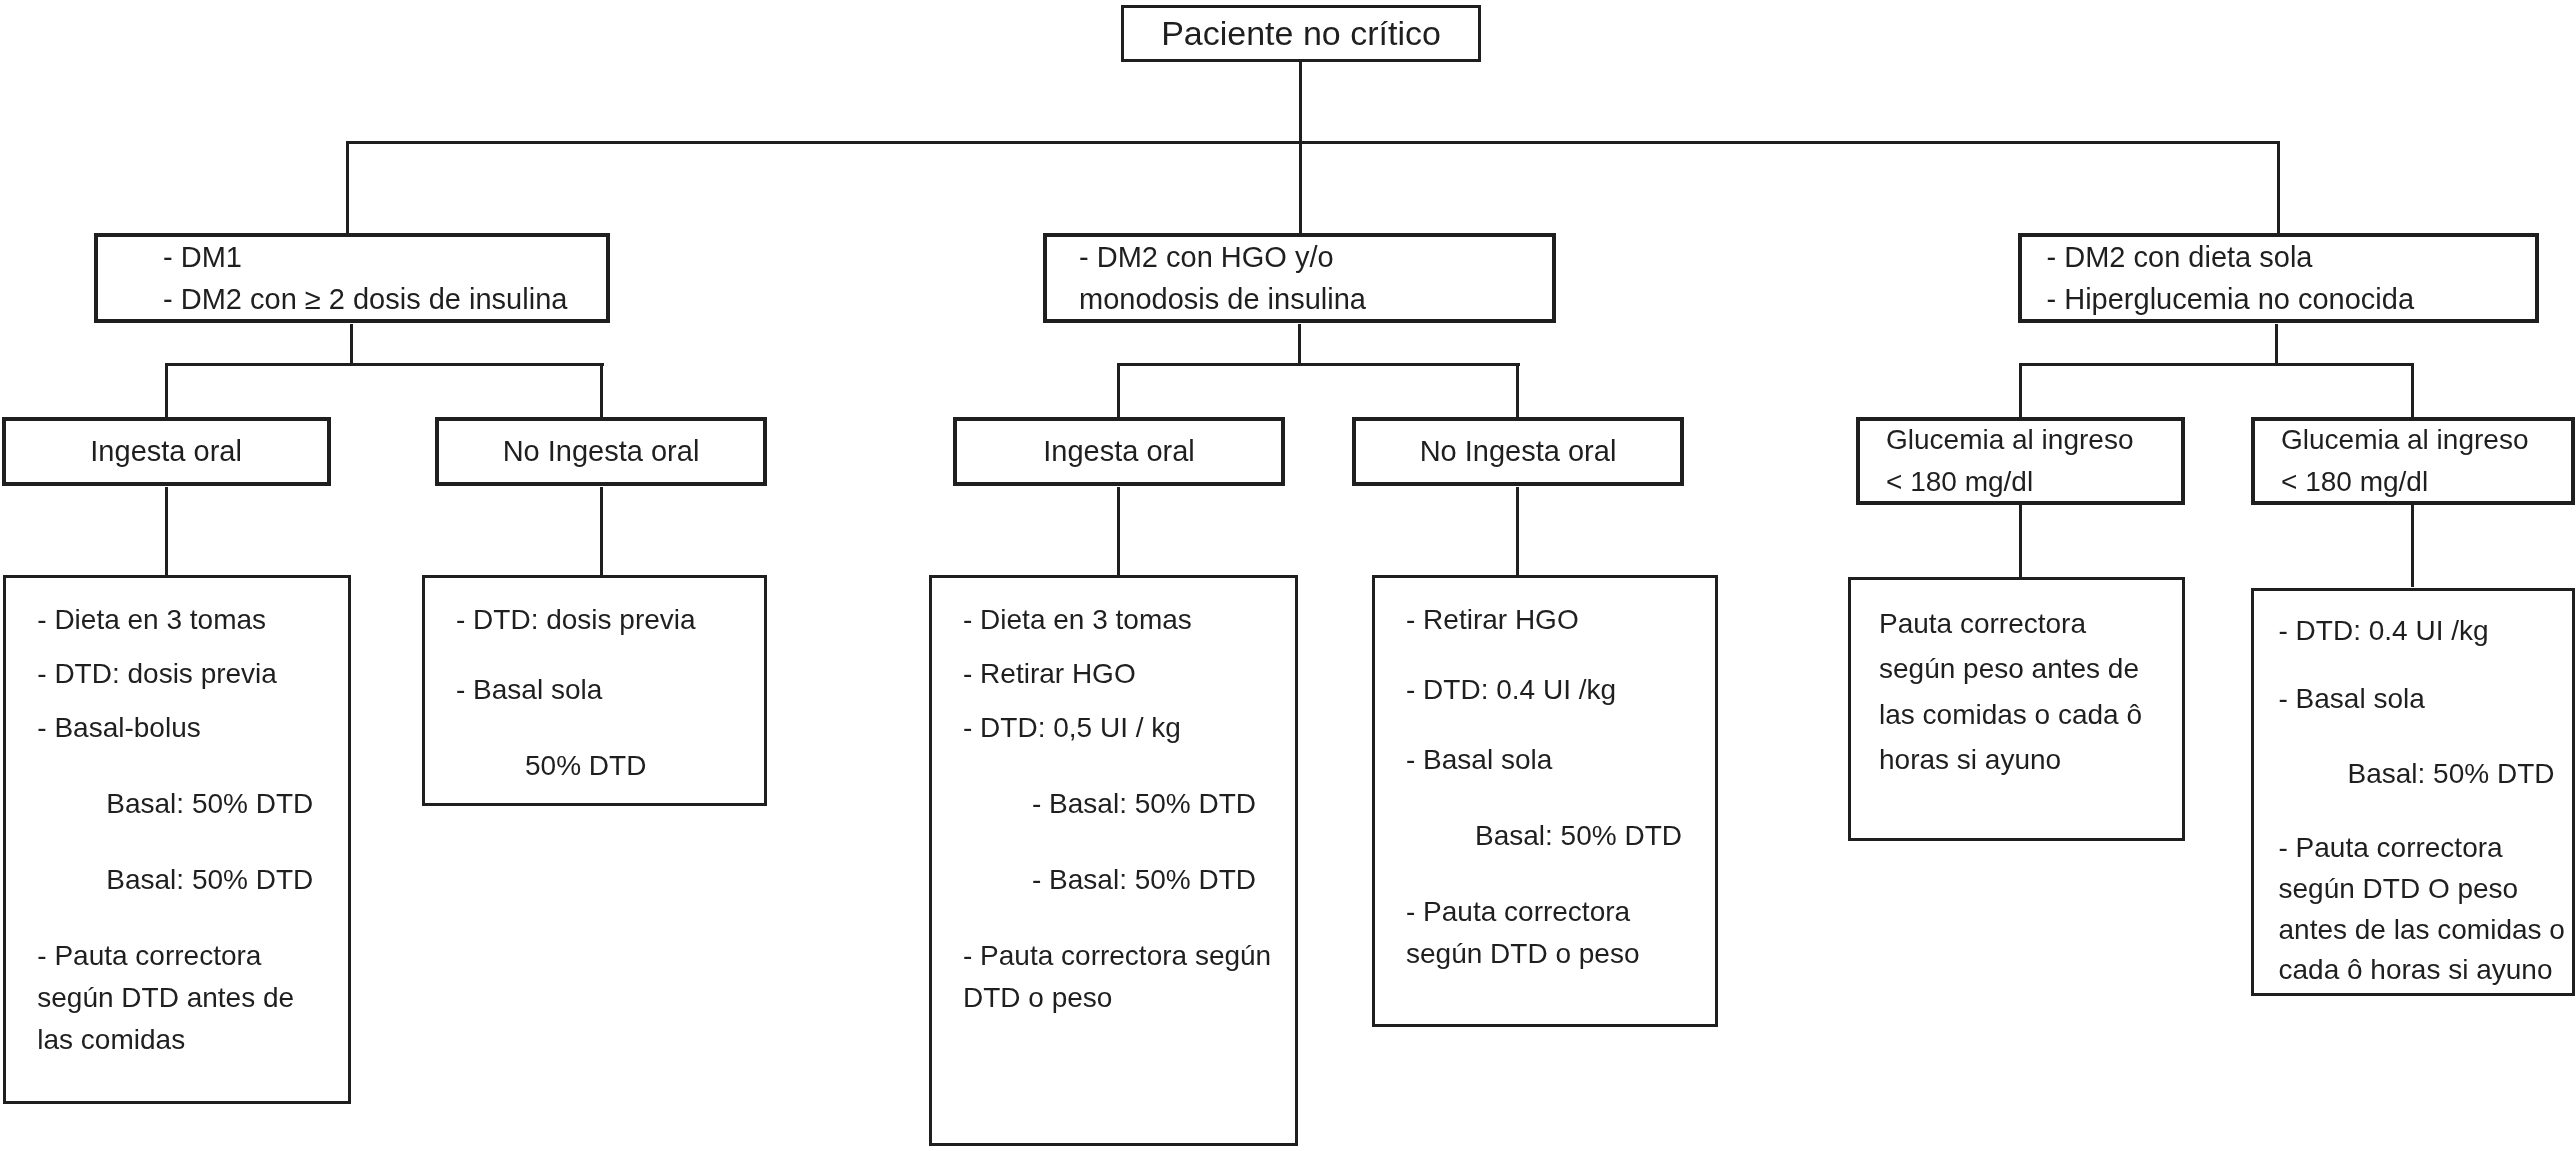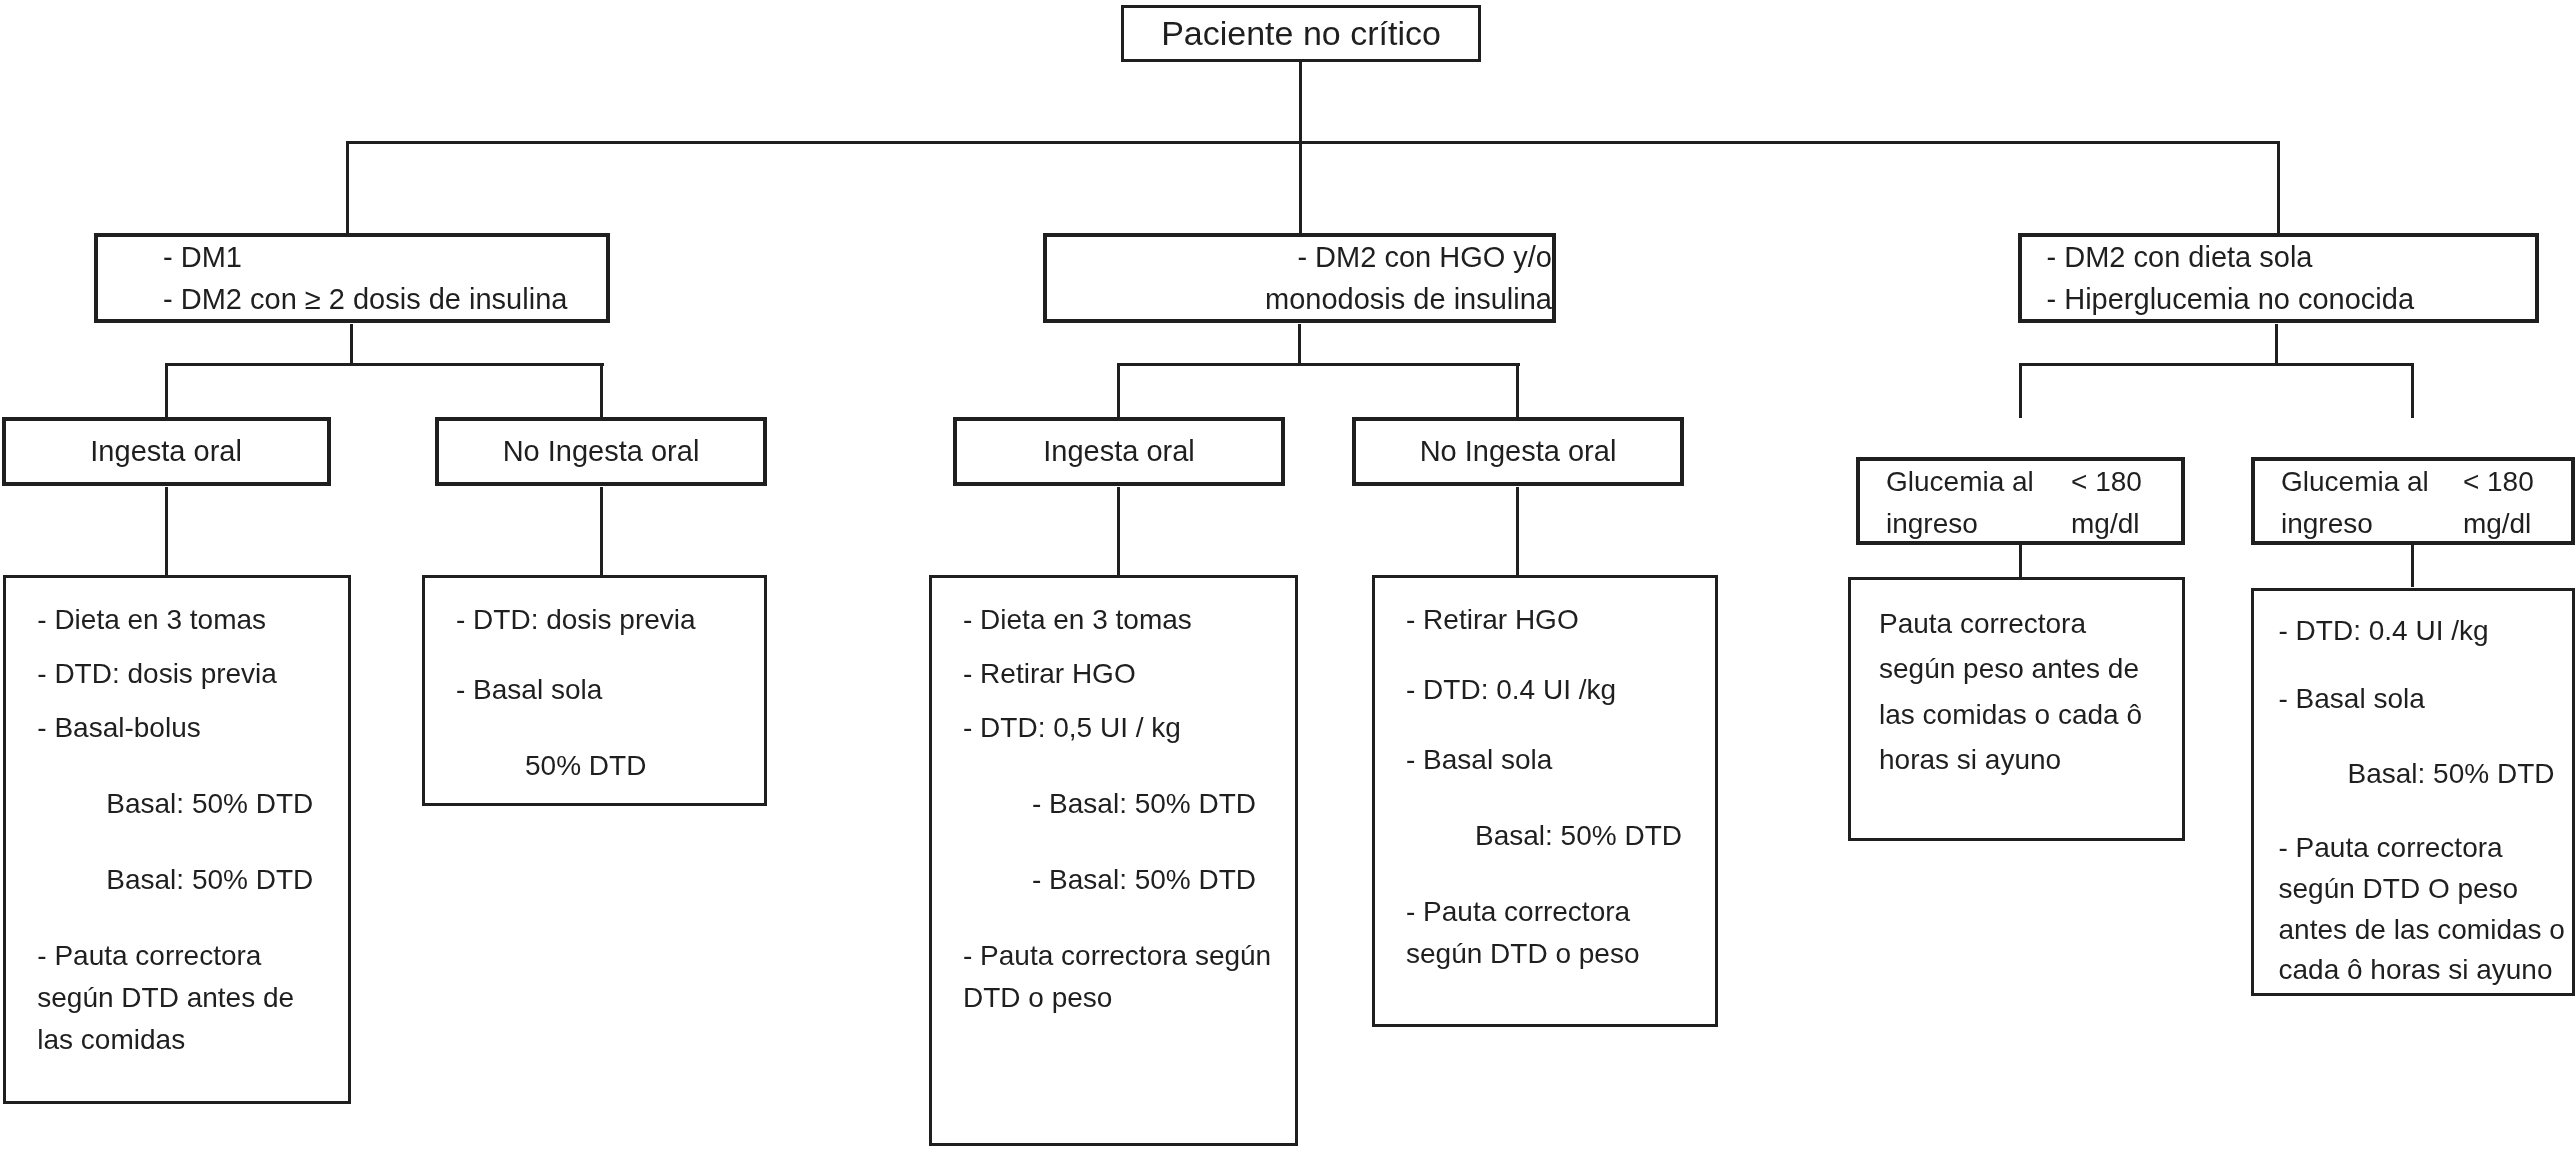--- a/index.html
+++ b/index.html
@@ -20,31 +20,30 @@
   .root{
     border-width:3.3px;
     display:flex;align-items:center;justify-content:center;
     font-size:34px;
   }
   .lvl2{
     border-width:4.1px;
     display:flex;flex-direction:column;justify-content:center;
     font-size:29px;line-height:1.45;
   }
-  .lvl2.centered{align-items:flex-end;text-align:center;padding-left:32px;}
+  .lvl2.centered{align-items:flex-start;text-align:center;padding-left:32px;}
   .lvl3{
     border-width:4.9px;
     display:flex;align-items:center;justify-content:center;
     font-size:29px;
   }
   .lvl3.twoline{
-    flex-direction:row;align-items:flex-start;justify-content:center;
+    flex-direction:column;align-items:flex-start;justify-content:center;
     font-size:28px;line-height:1.5;
     padding-left:26px;
-    margin-top:40px;
   }
   .detail{
     font-size:28px;line-height:1.5;
     padding:21px 13px 16.3px 31px;
   }
   .detail .li{margin:0 0 12.2px 0;}
   .detail.roomy .li{margin-bottom:28px;}
   .detail .li.indent{padding-left:69px;margin-top:34px;margin-bottom:34px;}
   .detail .para{line-height:1.62;}
   .detail.tight{line-height:1.45;padding-left:24.5px;padding-right:6.5px;}

